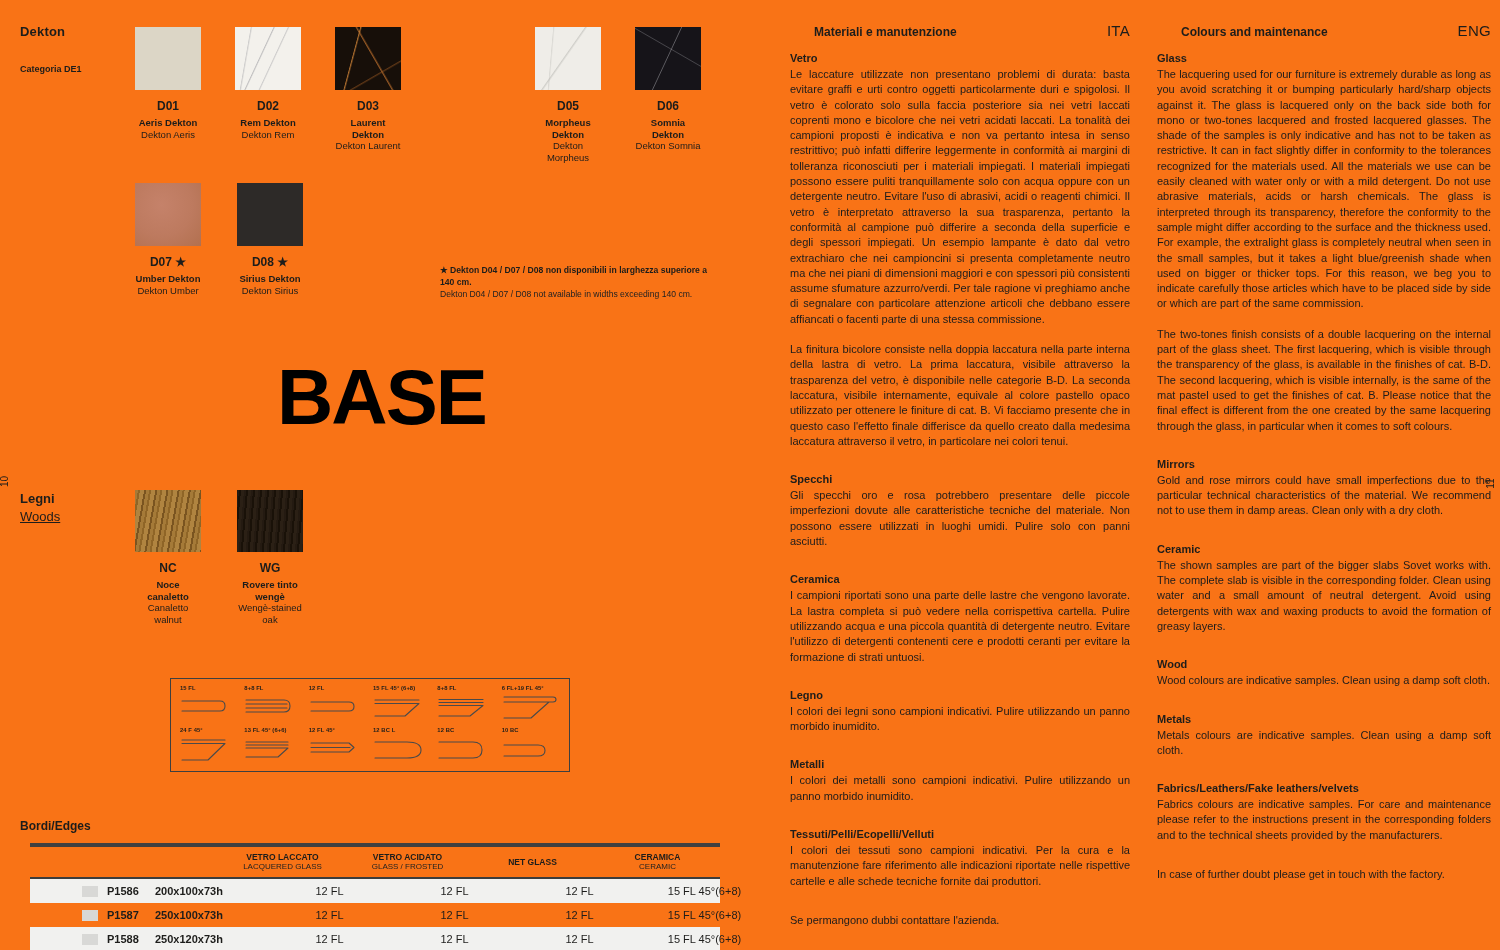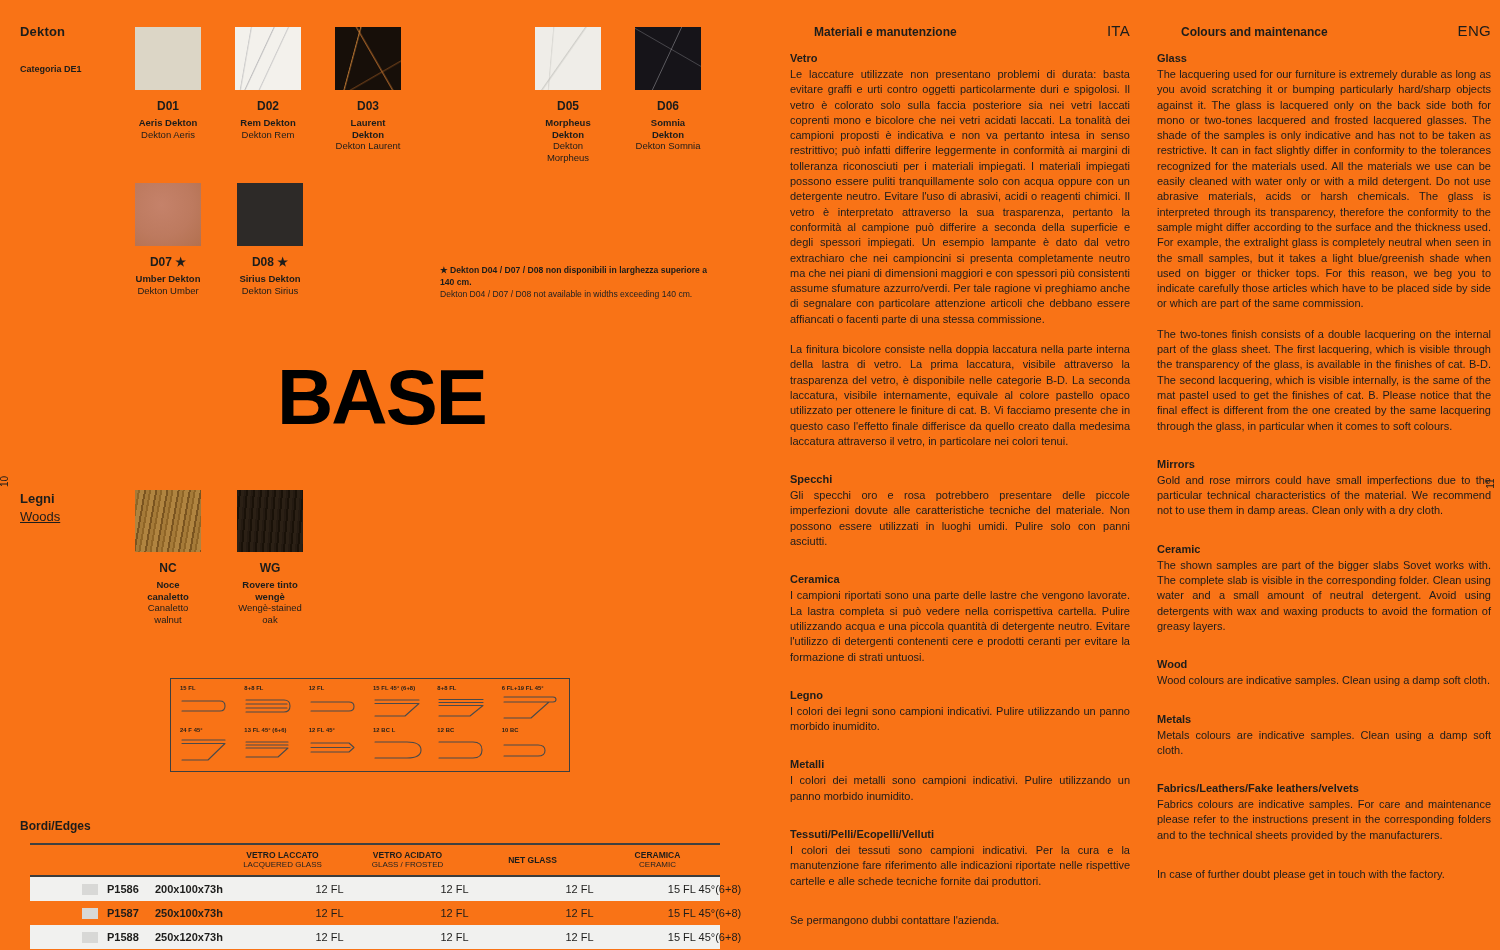--- a/index.html
+++ b/index.html
@@ -58,21 +58,21 @@
     display:grid;grid-template-columns:repeat(6,1fr);grid-template-rows:1fr 1fr;padding:4px 6px;}
   .ecell{padding:2px 3px;}
   .elbl{font-size:5.8px;font-weight:bold;letter-spacing:.1px;white-space:nowrap;}
   .ecell svg{display:block;margin-top:1px;}
   .ecell path{fill:none;stroke:#4a4a4a;stroke-width:1.1;stroke-linejoin:round;stroke-linecap:round;}
 
   
   .h-bordi{position:absolute;left:20px;top:819px;font-size:12px;font-weight:bold;}
   .tbl{position:absolute;left:30px;top:843px;width:690px;}
   .tbl-head{display:grid;grid-template-columns:30px 48px 112px repeat(4,125px);
-    border-top:2px solid #404040;border-bottom:2px solid #3c3c3c;padding:5px 0 5px;align-items:center;}
+    border-top:4px solid #404040;border-bottom:2px solid #3c3c3c;padding:5px 0 5px;align-items:center;}
   .th{text-align:center;}
   .th1{font-size:8.5px;font-weight:bold;line-height:10px;}
   .th2{font-size:8px;color:#222;line-height:10px;}
   .trow{display:grid;grid-template-columns:30px 48px 112px repeat(4,125px);height:24px;align-items:center;font-size:11px;padding-left:47px;}
   .trow:nth-child(odd){background:#f1f1ef;}
   .tbl-icon{width:16px;height:11px;background:#d8d8d6;margin-left:5px;}
   .tcode{font-weight:bold;}
   .tsize{font-weight:bold;}
   .tval{text-align:center;}
 

